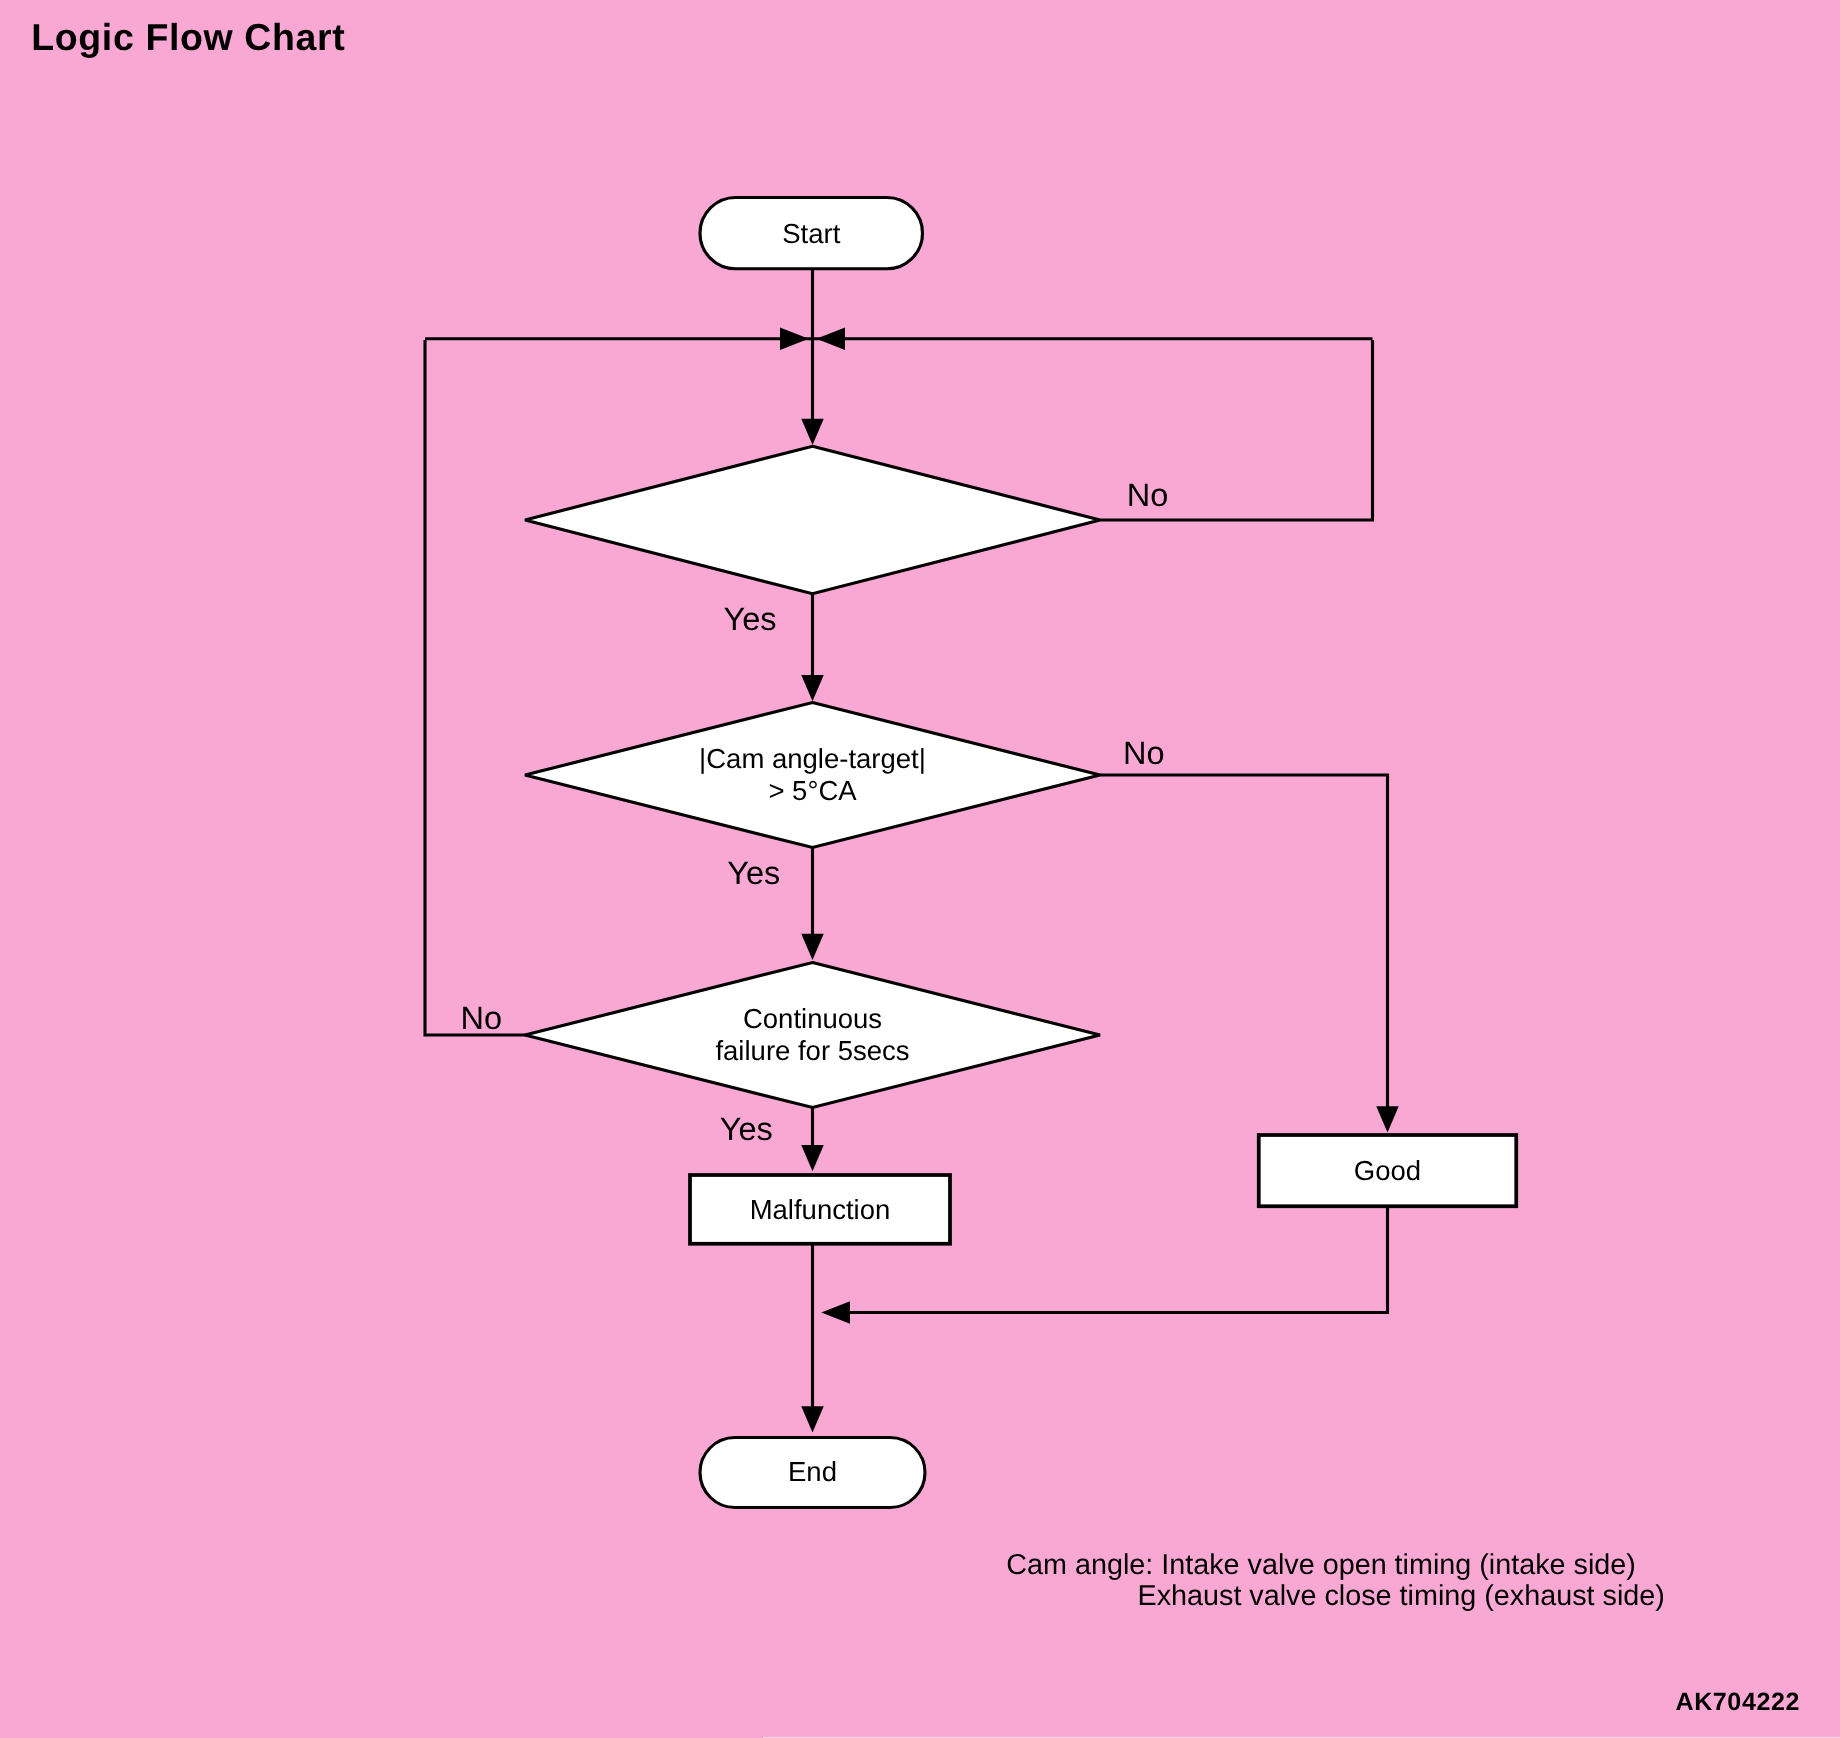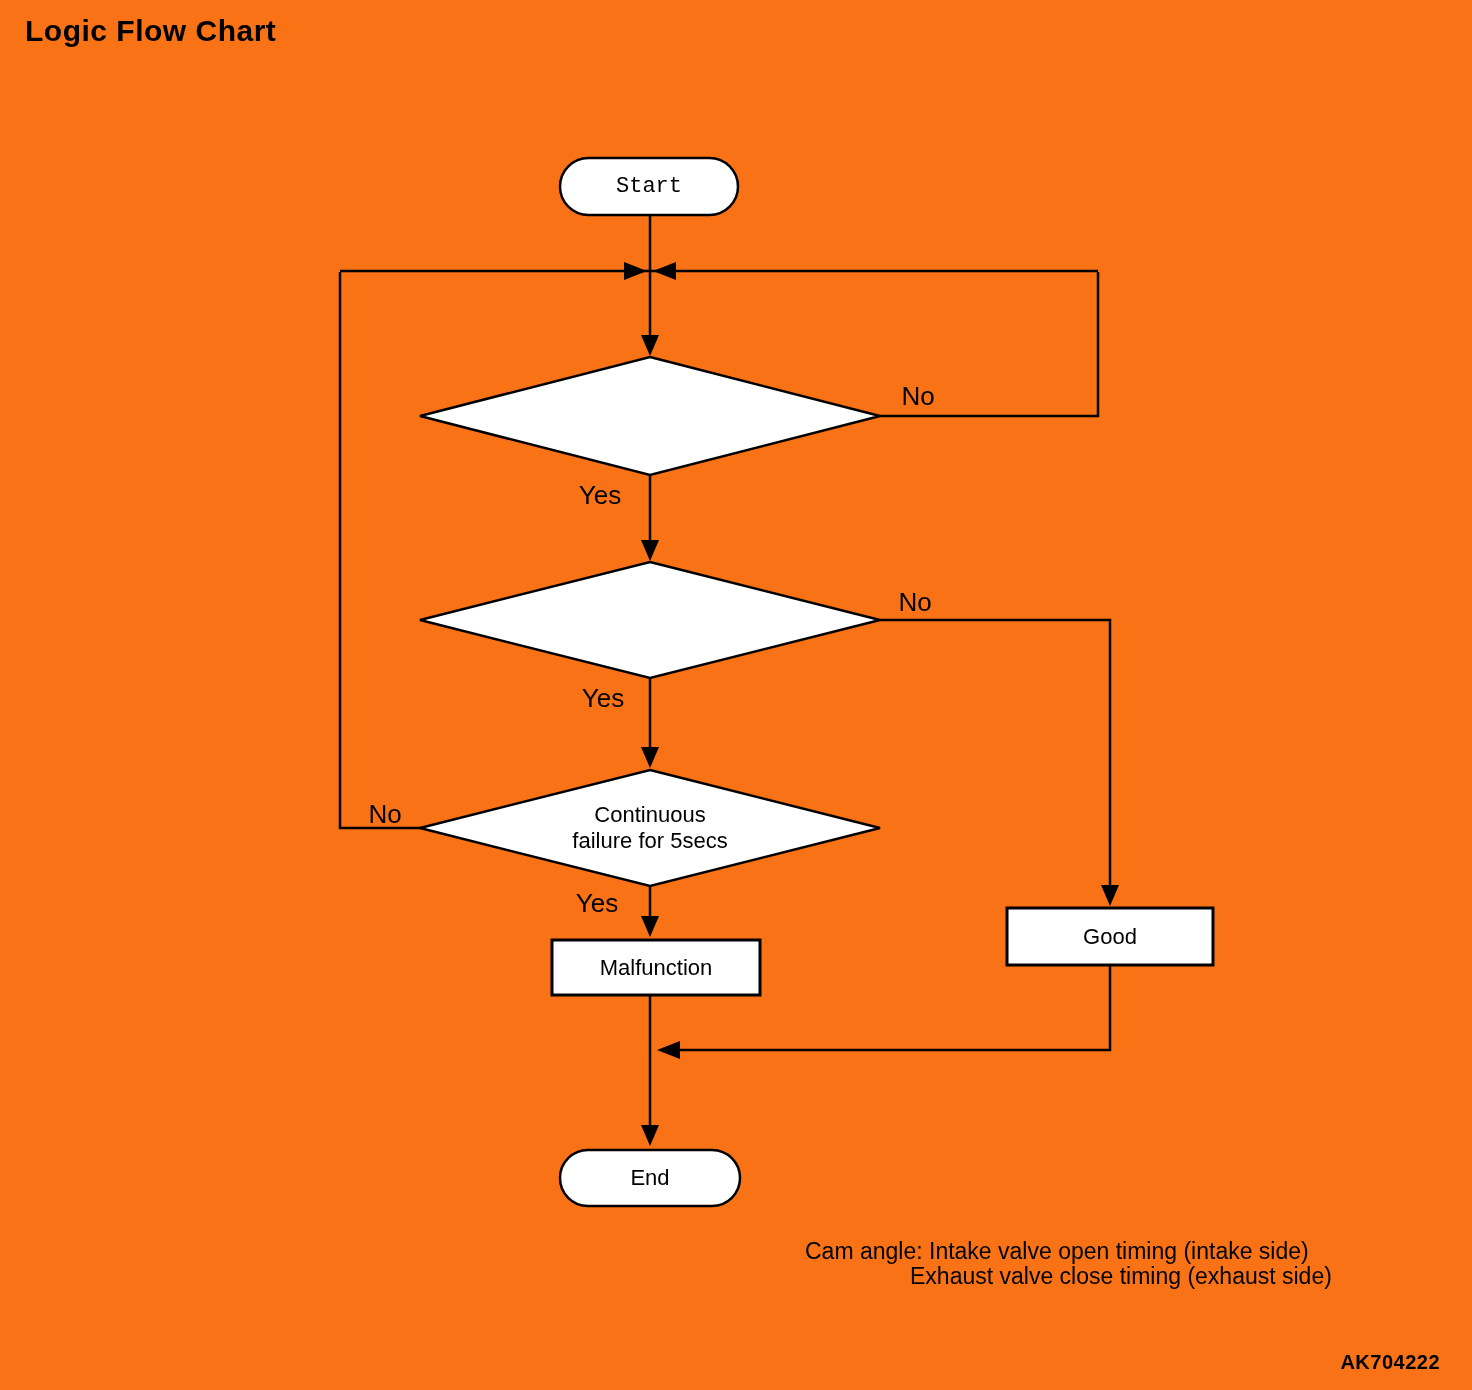--- a/index.html
+++ b/index.html
@@ -5,21 +5,21 @@
   * { margin: 0; padding: 0; box-sizing: border-box; }
   html, body { background: #ffffff; }
   body {
     font-family: "Liberation Sans", "DejaVu Sans", sans-serif;
     color: #000000;
   }
   .canvas {
     position: relative;
     width: 1472px;
     height: 1390px;
-    background: #f97316;
+    background: #f9a8d4;
     overflow: hidden;
   }
   .page-title {
     position: absolute;
     left: 25px;
     top: 14px;
     font-size: 30px;
     font-weight: bold;
     letter-spacing: 0.5px;
   }
@@ -111,25 +111,29 @@
       <rect x="560" y="158" width="178" height="57" rx="28.5" ry="28.5" stroke-width="2.5"></rect>
       <polygon points="650,357 880,416 650,475 420,416" stroke-width="2.5"></polygon>
       <polygon points="650,562 880,620 650,678 420,620" stroke-width="2.5"></polygon>
       <polygon points="650,770 880,828 650,886 420,828" stroke-width="2.5"></polygon>
       <rect x="552" y="940" width="208" height="55" stroke-width="3"></rect>
       <rect x="1007" y="908" width="206" height="57" stroke-width="3"></rect>
       <rect x="560" y="1150" width="180" height="56" rx="28" ry="28" stroke-width="2.5"></rect>
     </g>
   </svg>
 
-  <div class="node-label" style="left:560px; top:158px; width:178px; height:57px;font-family:Liberation Mono, monospace;">
+  <div class="node-label" style="left:560px; top:158px; width:178px; height:57px;">
     <span>Start</span>
   </div>
 
 
+  <div class="node-label" style="left:430px; top:594px; width:440px; height:52px;">
+    <span>|Cam angle-target|</span>
+    <span>&gt; 5°CA</span>
+  </div>
 
   <div class="node-label" style="left:430px; top:802px; width:440px; height:52px;">
     <span>Continuous</span>
     <span>failure for 5secs</span>
   </div>
 
   <div class="node-label" style="left:552px; top:940px; width:208px; height:55px;">
     <span>Malfunction</span>
   </div>
 

